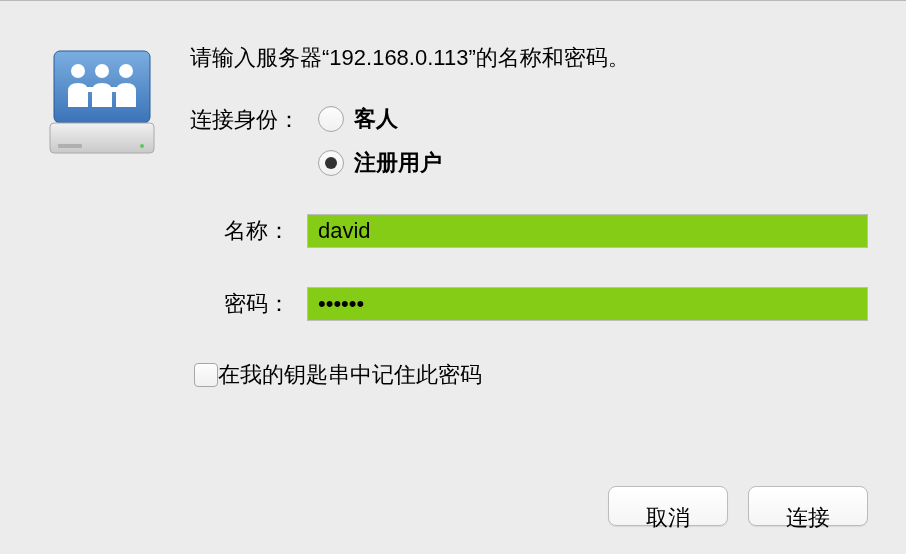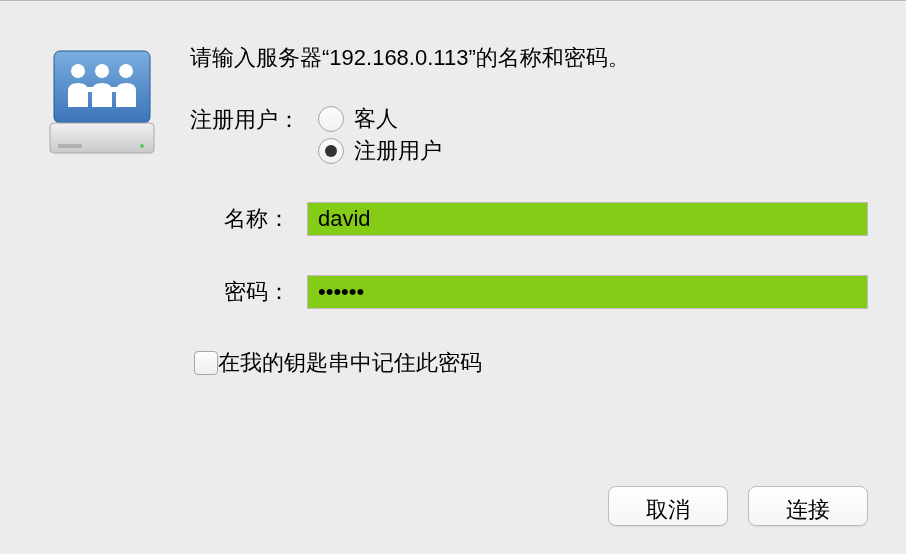--- a/index.html
+++ b/index.html
@@ -56,21 +56,22 @@
     }
     .identity-label {
       font-size: 22px;
       color: #000;
       padding-top: 1px;
       min-width: 110px;
     }
     .radio-group {
       display: flex;
       flex-direction: column;
-      gap: 2px;
+      gap: 14px;
+      font-weight: bold;
     }
     .radio-row {
       display: flex;
       align-items: center;
       gap: 10px;
       cursor: pointer;
     }
     .radio {
       width: 26px;
       height: 26px;
@@ -149,21 +150,21 @@
       min-width: 120px;
       height: 40px;
       border: 1px solid #bcbcbc;
       border-radius: 8px;
       background: linear-gradient(#ffffff, #f5f5f5);
       box-shadow: 0 1px 1px rgba(0,0,0,0.08);
       font-size: 22px;
       color: #000;
       cursor: pointer;
       font-family: inherit;
-      padding: 8px 18px;
+      padding: 16px 18px;
     }
   </style>
 </head>
 <body>
 
 <div class="window">
   <div class="content">
     <div class="icon-col">
       <div class="server-icon">
         <svg viewBox="0 0 116 116">
@@ -194,21 +195,21 @@
           <circle cx="98" cy="103" r="2" fill="#5dc95d"></circle>
           <rect x="14" y="101" width="24" height="4" rx="1" fill="#b0b0b0"></rect>
         </svg>
       </div>
     </div>
 
     <div class="main-col">
       <div class="prompt">请输入服务器“192.168.0.113”的名称和密码。</div>
 
       <div class="identity-row">
-        <div class="identity-label">注册用户：</div>
+        <div class="identity-label">连接身份：</div>
         <div class="radio-group">
           <label class="radio-row">
             <span class="radio"></span>
             <span class="radio-label">客人</span>
           </label>
           <label class="radio-row">
             <span class="radio selected"></span>
             <span class="radio-label">注册用户</span>
           </label>
         </div>

